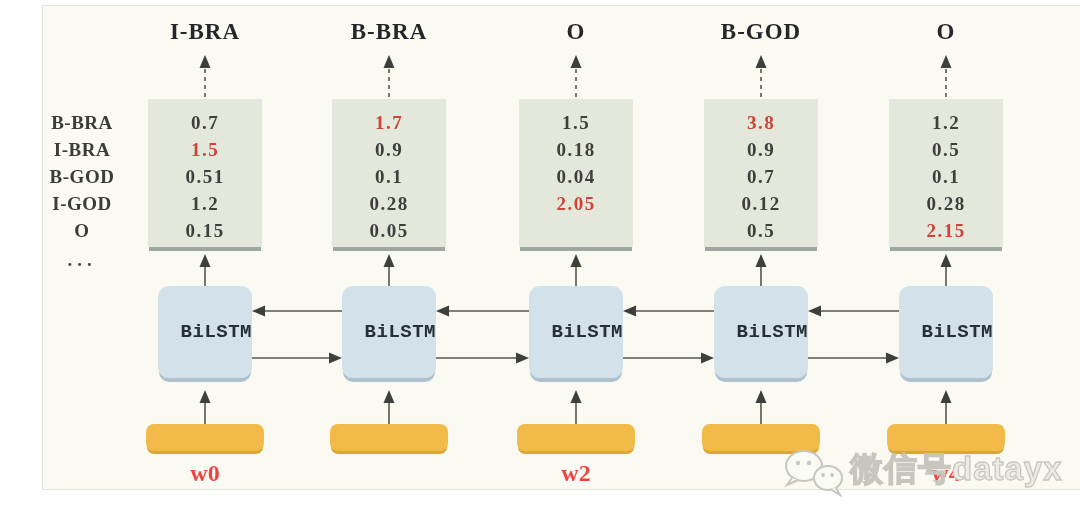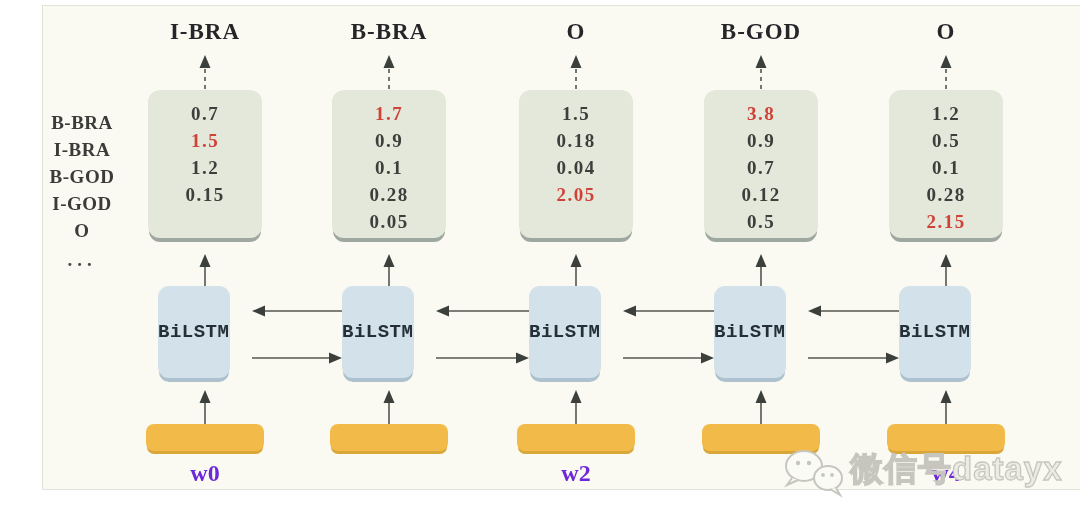--- a/index.html
+++ b/index.html
@@ -12,48 +12,48 @@
     background:#FAFAF2;border-left:1px solid #E0E0D8;border-top:1px solid #E4E4DC;
     border-bottom:1px solid #E4E4DC;
   }
   #arrows{position:absolute;left:0;top:0;z-index:2;}
   .col{position:absolute;top:18px;width:114px;height:492px;z-index:3;}
   .top-label{
     position:absolute;top:0;left:0;width:114px;text-align:center;
     font-size:23px;font-weight:bold;letter-spacing:1px;color:#26262a;line-height:28px;
   }
   .score-box{
-    position:absolute;top:72px;left:0;width:114px;height:148px;
-    background:var(--score_box,#E4E8DA);border-radius:12px;
+    position:absolute;top:81px;left:0;width:114px;height:148px;
+    background:var(--score_box,#E4E8DA);border-radius:0;
     box-shadow:0 5px 0 -1px var(--score_box_edge,#9EA8A0);
     padding-top:10px;box-sizing:border-box;
   }
   .score{
     text-align:center;font-size:19px;font-weight:bold;letter-spacing:1.5px;
     line-height:27px;color:var(--text,#3E3E3C);
   }
   .score.hl{color:var(--highlight,#CE4238);}
   .bilstm-box{
-    position:absolute;top:268px;left:10px;width:72px;height:92px;
+    position:absolute;top:268px;left:10px;width:94px;height:92px;
     background:var(--bilstm_box,#D3E1EB);border-radius:11px;
     box-shadow:0 5px 0 -1px var(--bilstm_box_edge,#ADC2CE);
-    display:flex;align-items:center;justify-content:flex-start;
+    display:flex;align-items:center;justify-content:flex-end;
   }
   .bilstm-box span{
     font-family:"Liberation Mono", monospace;font-weight:bold;font-size:19px;
     letter-spacing:0.5px;color:#242f36;
   }
   .input-box{
     position:absolute;top:406px;left:-2px;width:118px;height:27px;
     background:var(--input_box,#F2BB49);border-radius:8px;
     box-shadow:0 4px 0 -1px var(--input_box_edge,#D9A638);
   }
   .word-label{
     position:absolute;top:440px;left:0;width:114px;text-align:center;
-    font-size:24px;font-weight:bold;color:#6d28d9;line-height:30px;
+    font-size:24px;font-weight:bold;color:#ef4444;line-height:30px;
   }
   .tag-axis{
     position:absolute;left:28px;top:109px;width:108px;z-index:3;text-align:center;
   }
   .tag{
     font-size:19px;font-weight:bold;letter-spacing:0.5px;line-height:27px;color:#3b3b39;
   }
   .tag.ellipsis{margin-top:2px;letter-spacing:5px;color:#4a4a46;}
   .watermark{
     position:absolute;left:778px;top:444px;z-index:4;display:flex;align-items:flex-start;
@@ -125,20 +125,21 @@
     <div class="tag">I-GOD</div>
     <div class="tag">O</div>
     <div class="tag ellipsis">...</div>
   </div>
 
   <div class="col" style="left:148px">
     <div class="top-label">I-BRA</div>
     <div class="score-box">
       <div class="score">0.7</div>
       <div class="score hl">1.5</div>
+      <div class="score">0.51</div>
       <div class="score">1.2</div>
       <div class="score">0.15</div>
     </div>
     <div class="bilstm-box">
       <span>BiLSTM</span>
     </div>
     <div class="input-box"></div>
     <div class="word-label">w0</div>
   </div>
 

